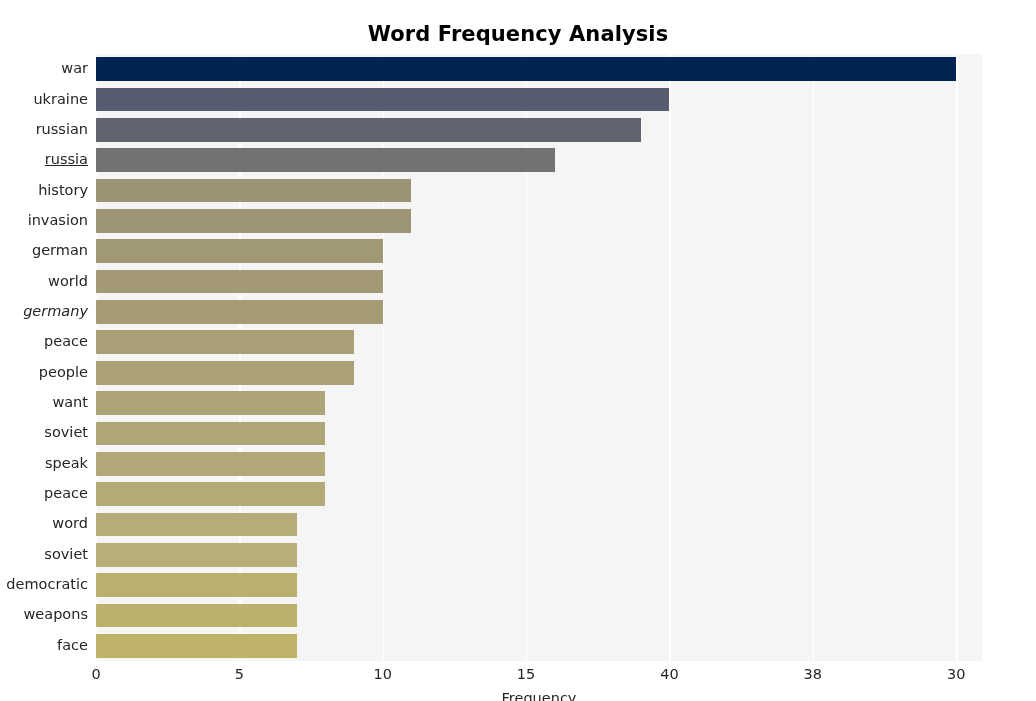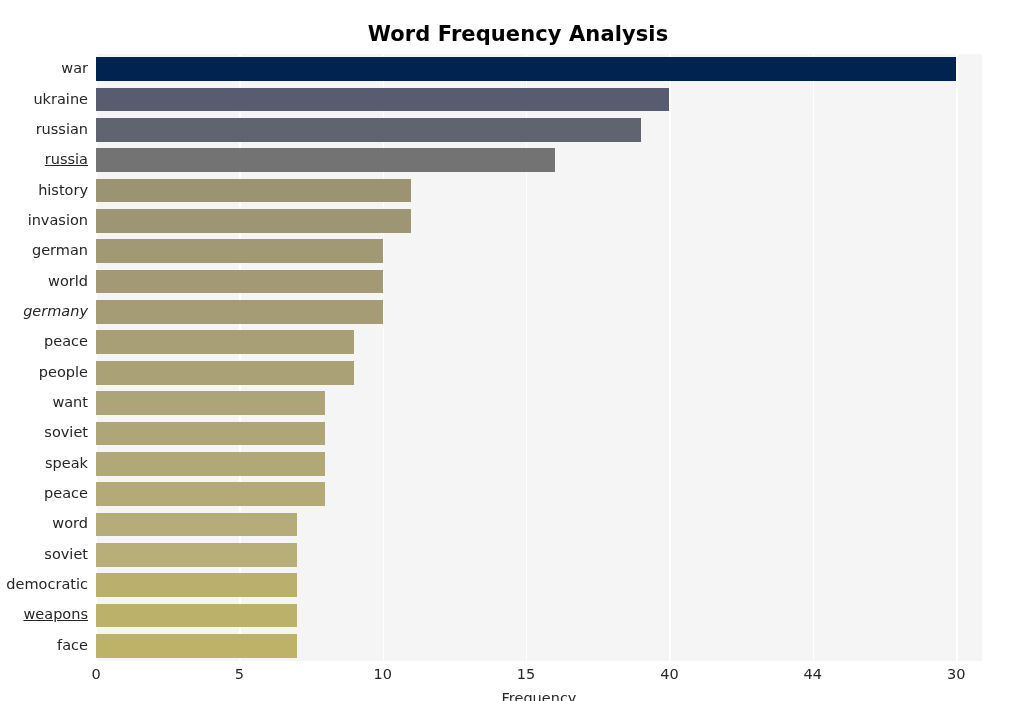--- a/index.html
+++ b/index.html
@@ -214,27 +214,27 @@
       <div class="ytick" style="top: 248.975px; font-style: italic;">germany</div>
       <div class="ytick" style="top: 279.325px;">peace</div>
       <div class="ytick" style="top: 309.675px;">people</div>
       <div class="ytick" style="top: 340.025px; margin-left: 21px;">want</div>
       <div class="ytick" style="top: 370.375px;">soviet</div>
       <div class="ytick" style="top: 400.725px;">speak</div>
       <div class="ytick" style="top: 431.075px;">peace</div>
       <div class="ytick" style="top: 461.425px;">word</div>
       <div class="ytick" style="top: 491.775px;">soviet</div>
       <div class="ytick" style="top: 522.125px;">democratic</div>
-      <div class="ytick" style="top: 552.475px; text-decoration: underline;">weapons</div>
+      <div class="ytick" style="top: 552.475px;">weapons</div>
       <div class="ytick" style="top: 582.825px;">face</div>
     </div>
   <div id="xlabels-layer">
       <div class="xtick" style="left: 96px;">0</div>
       <div class="xtick" style="left: 239.366px;">5</div>
       <div class="xtick" style="left: 382.731px;">10</div>
       <div class="xtick" style="left: 526.097px;">15</div>
       <div class="xtick" style="left: 669.463px;">40</div>
-      <div class="xtick" style="left: 812.828px;">44</div>
+      <div class="xtick" style="left: 812.828px;">38</div>
       <div class="xtick" style="left: 956.194px;">30</div>
     </div>
 
   <div id="xaxis-label">Frequency</div>
 </div>
 
 </body></html>

